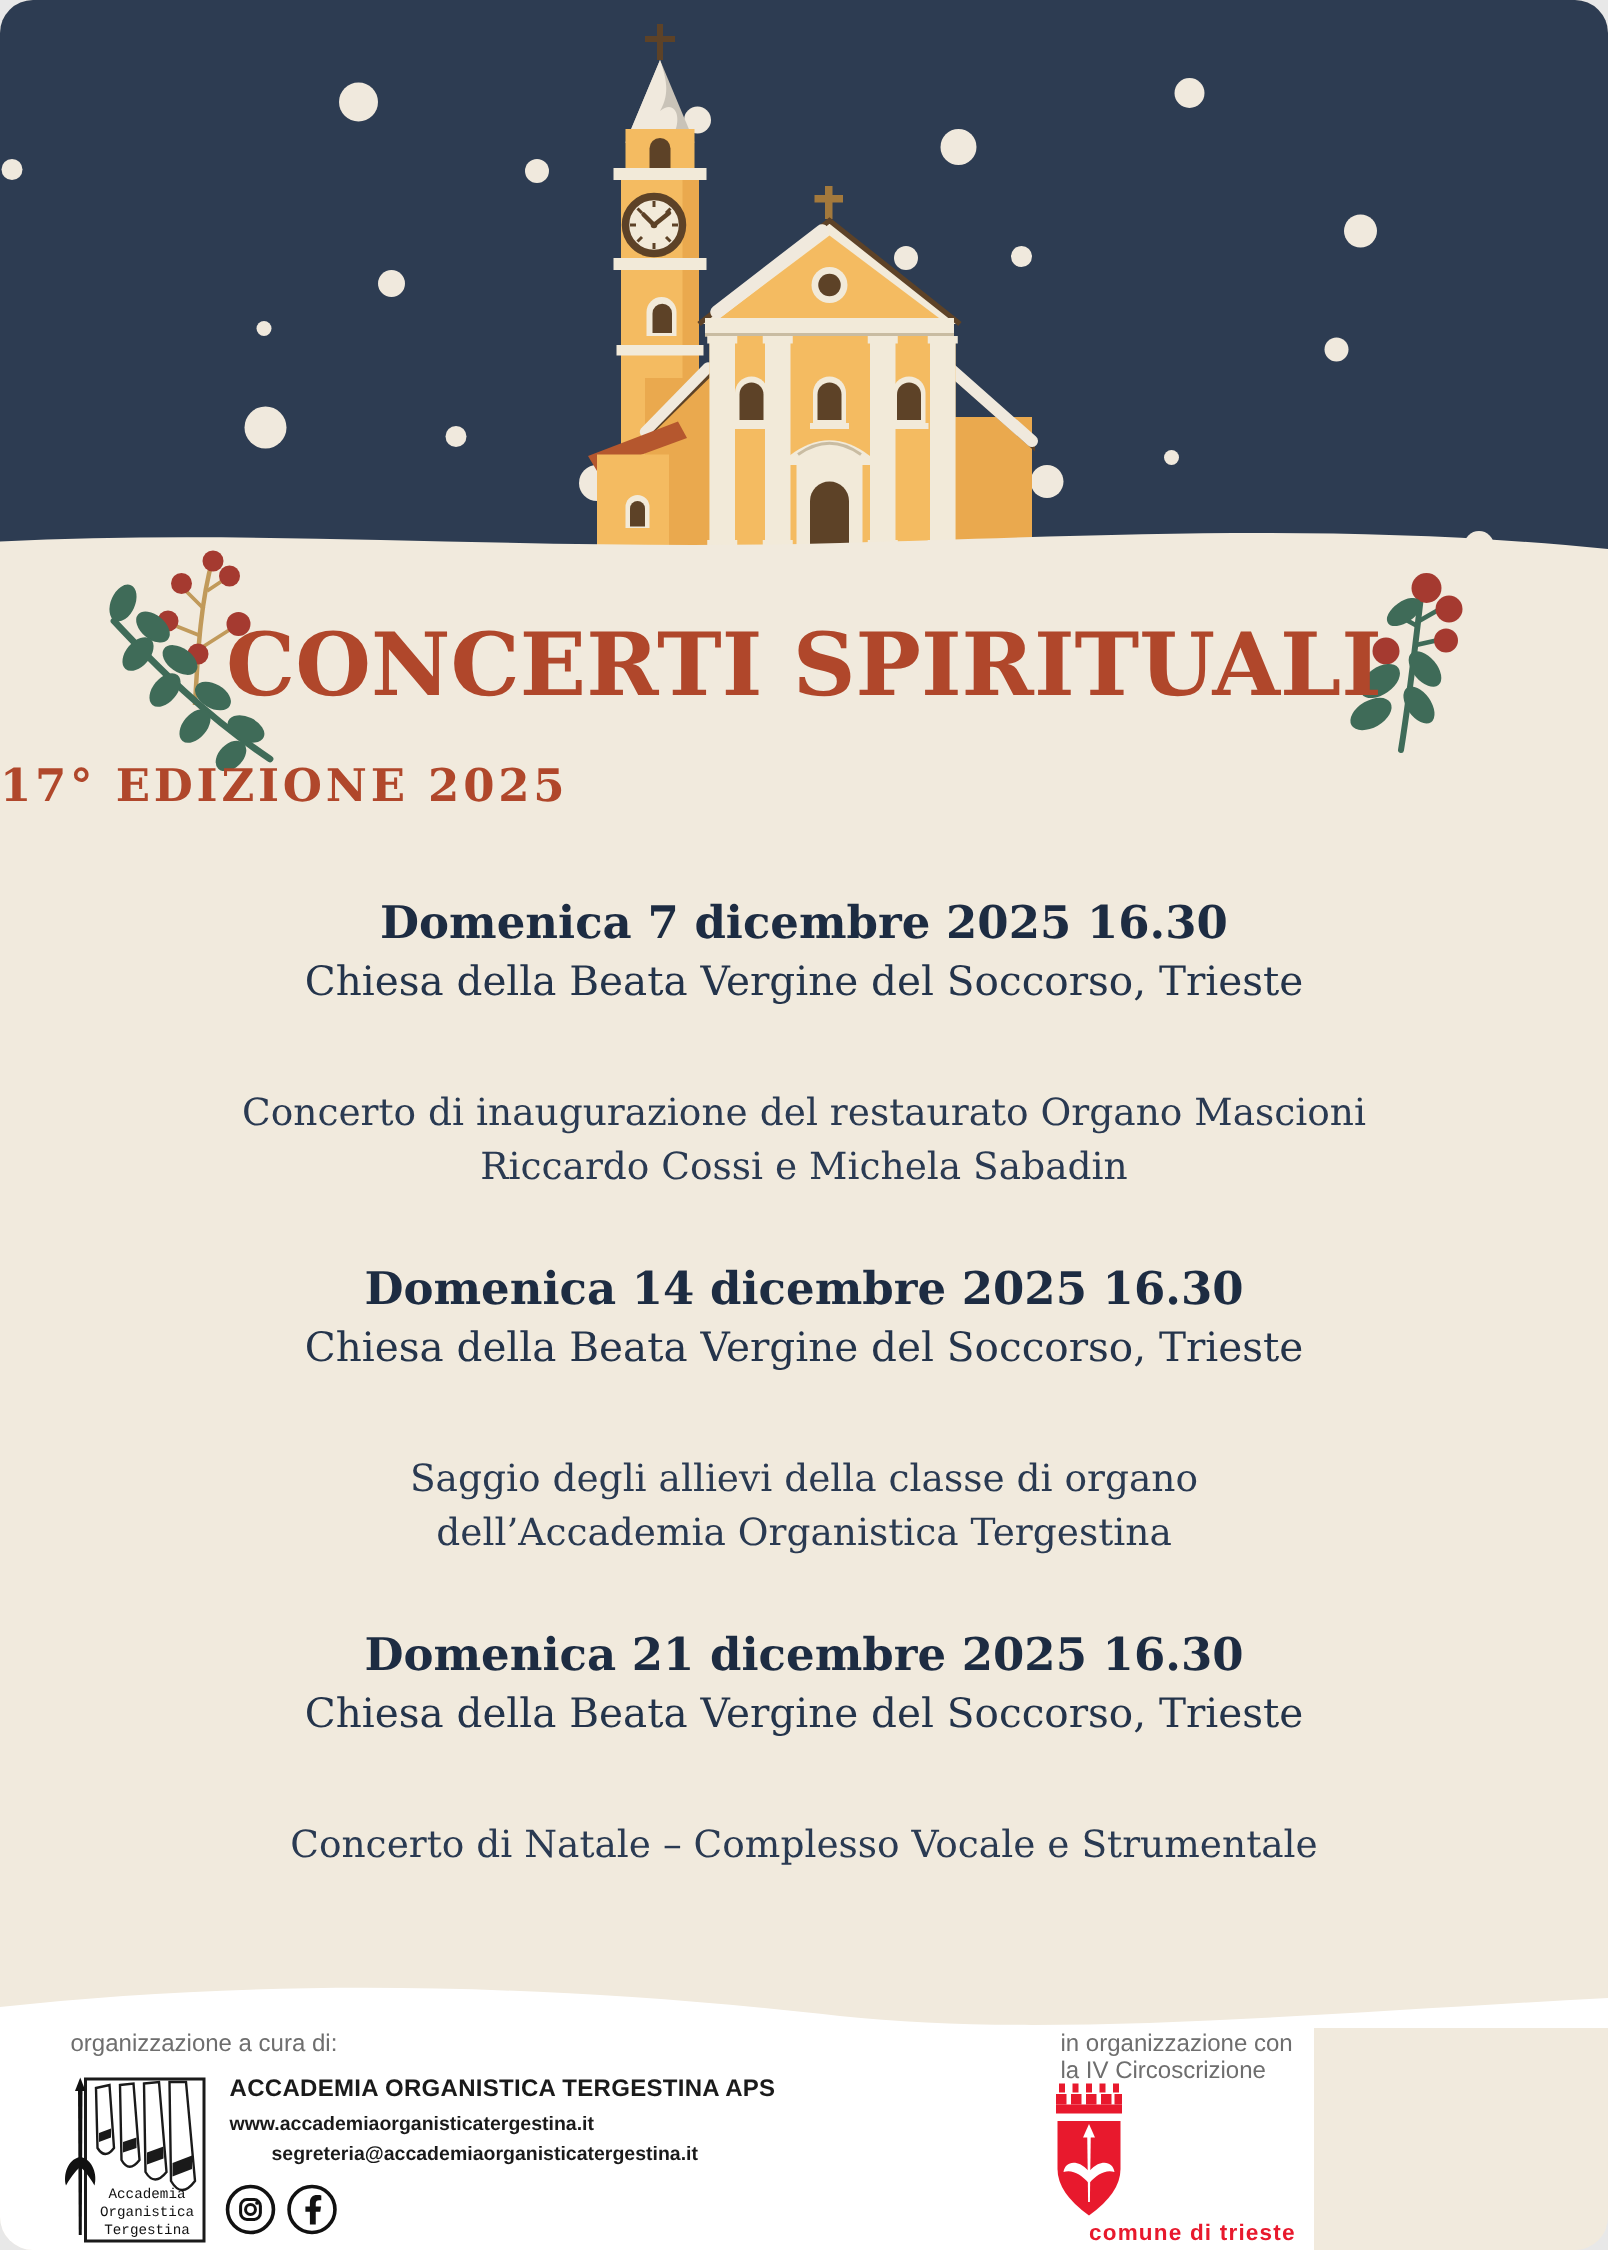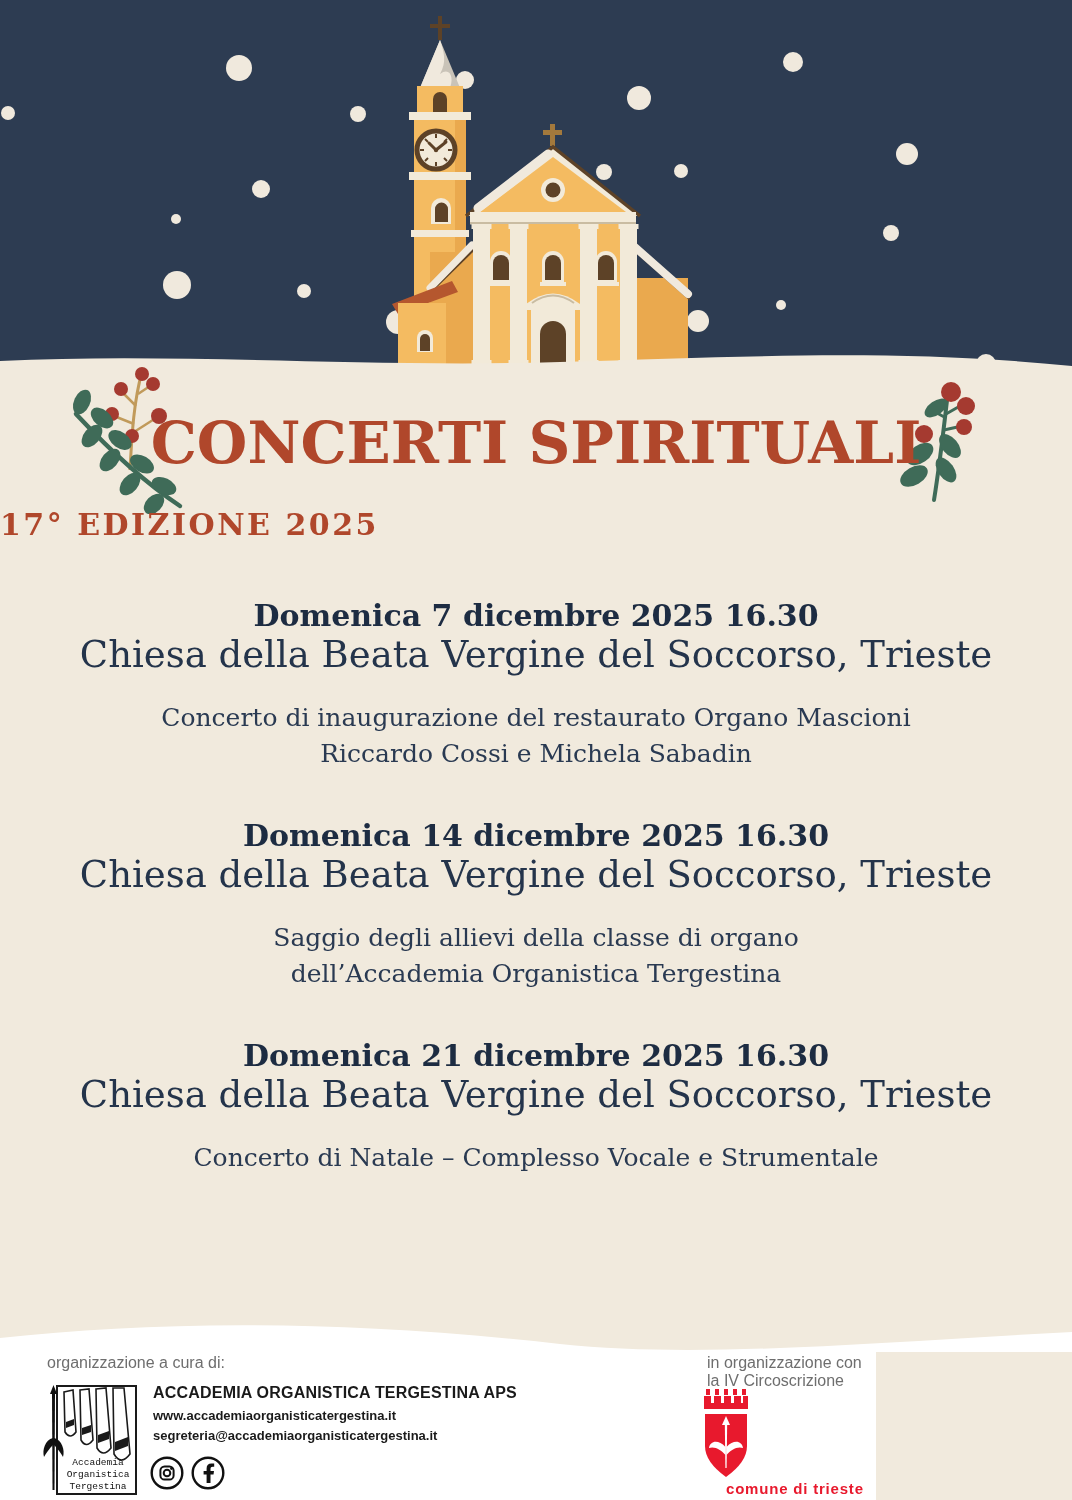--- a/index.html
+++ b/index.html
@@ -1,20 +1,21 @@
 <!DOCTYPE html>
 <html><head>
 <meta charset="utf-8">
 <style>
   * { margin:0; padding:0; box-sizing:border-box; }
   html,body { background:#e8e8e8; }
   .poster{
     position:relative; width:1072px; height:1500px; margin:0 auto;
     background:#f1eadd; overflow:hidden;
     font-family:"DejaVu Serif", serif;
+    border-radius:22px;
   }
   
   .sky-scene{ position:absolute; top:0; left:0; width:1072px; height:400px; display:block; }
   
   .deco{ position:absolute; }
   .deco-left{ left:68px; top:366px; width:118px; height:148px; }
   .deco-right{ left:894px; top:378px; width:92px; height:126px; }
   
   .title{
     position:absolute; top:410px; left:0; width:100%;
@@ -23,38 +24,38 @@
   }
   .edition{
     position:absolute; top:506px; left:0; width:100%;
     text-align:left; font-size:30px; line-height:38px; font-weight:700;
     letter-spacing:2.5px; color:#b0472b;
   }
   
   .events{ position:absolute; top:596px; left:0; width:100%; text-align:center; }
   .event{ margin-bottom:44px; }
   .event-date{ font-size:30px; line-height:40px; font-weight:700; color:#1d2c42; }
-  .event-venue{ font-size:37px; line-height:38px; font-weight:400; color:#24344b; }
-  .event-desc{ margin-top:26px; font-size:25px; line-height:36px; color:#2a3a52; }
+  .event-venue{ font-size:27px; line-height:38px; font-weight:400; color:#24344b; }
+  .event-desc{ margin-top:50px; font-size:25px; line-height:36px; color:#2a3a52; }
   .admission{
     position:absolute; top:1291px; left:0; width:100%;
     text-align:center; font-size:28px; font-weight:700;
     letter-spacing:3px; color:#b0472b;
   }
   
   .footer-wave{ position:absolute; top:1316px; left:0; width:1072px; height:36px; display:block; }
   .footer{ position:absolute; top:1352px; left:0; width:876px; height:148px; background:#ffffff; }
   .f-text{ font-family:"Liberation Sans", sans-serif; }
   .f-label-left{ position:absolute; left:47px; top:2px; font-size:16px; color:#6e6e6e; }
   .f-label-right{ position:absolute; left:707px; top:2px; font-size:16px; color:#6e6e6e; }
   .org-logo{ position:absolute; left:42px; top:32px; width:96px; height:112px; }
   .org-block{ position:absolute; left:153px; top:32px; }
   .org-name{ font-size:16px; font-weight:700; color:#1a1a1a; letter-spacing:0.2px; }
   .org-site{ margin-top:6px; font-size:13px; font-weight:700; color:#1a1a1a; }
-  .org-mail{ margin-top:5px; font-size:13px; font-weight:700; color:#1a1a1a; }
+  .org-mail{ margin-top:5px; font-size:13px; font-weight:700; color:#1a1a1a;margin-left:28px; }
   .social{ position:absolute; left:150px; top:104px; display:flex; gap:7px; }
   .social svg{ display:block; }
   .shield{ position:absolute; left:702px; top:36px; width:48px; height:92px; }
   .municipality{
     position:absolute; left:726px; top:128px;
     font-size:15px; font-weight:700; color:#e8192d; letter-spacing:0.8px;
   }
 </style>
 </head>
 <body>

